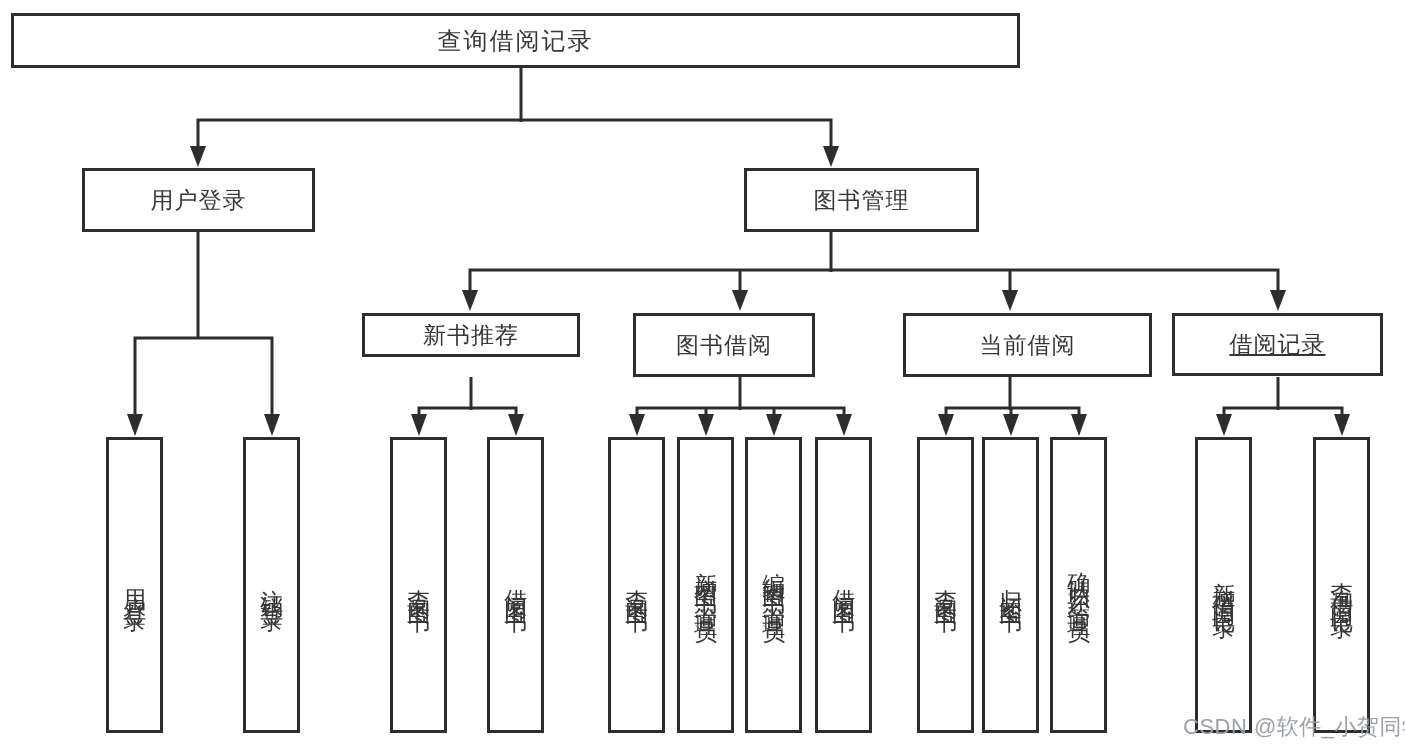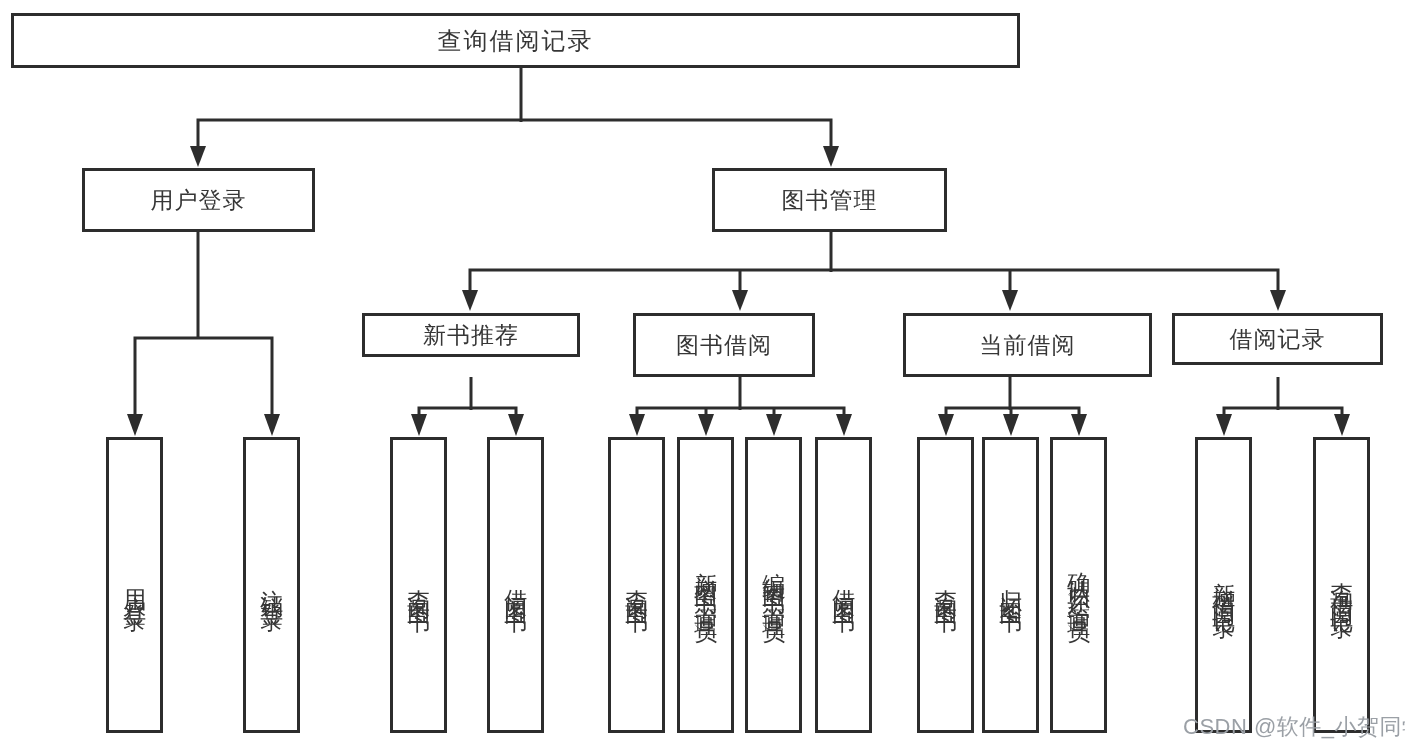--- a/index.html
+++ b/index.html
@@ -120,26 +120,26 @@
       <polygon points="1071,414 1087,414 1079,436"></polygon>
 
       <polygon points="1216,414 1232,414 1224,436"></polygon>
       <polygon points="1334,414 1350,414 1342,436"></polygon>
     </g>
   </svg>
 
   <div class="node h-node root-node" style="left:11px; top:13px; width:1009px; height:55px;">查询借阅记录</div>
 
   <div class="node h-node" style="left:82px; top:168px; width:233px; height:64px;">用户登录</div>
-  <div class="node h-node" style="left:712px; top:168px; width:235px; height:64px;">图书管理</div>
+  <div class="node h-node" style="left:744px; top:168px; width:235px; height:64px;">图书管理</div>
 
   <div class="node h-node" style="left:362px; top:313px; width:218px; height:44px;">新书推荐</div>
   <div class="node h-node" style="left:633px; top:313px; width:182px; height:64px;">图书借阅</div>
   <div class="node h-node" style="left:903px; top:313px; width:249px; height:64px;">当前借阅</div>
-  <div class="node h-node" style="left:1172px; top:313px; width:211px; height:52px;">借阅记录</div>
+  <div class="node h-node" style="left:1172px; top:313px; width:211px; height:63px;text-decoration:underline;">借阅记录</div>
 
   <div class="node leaf" style="left:106px;">
     <span class="vtext">用户登录</span>
   </div>
   <div class="node leaf" style="left:243px;">
     <span class="vtext">注销登录</span>
   </div>
 
   <div class="node leaf" style="left:390px;">
     <span class="vtext">查询图书</span>

